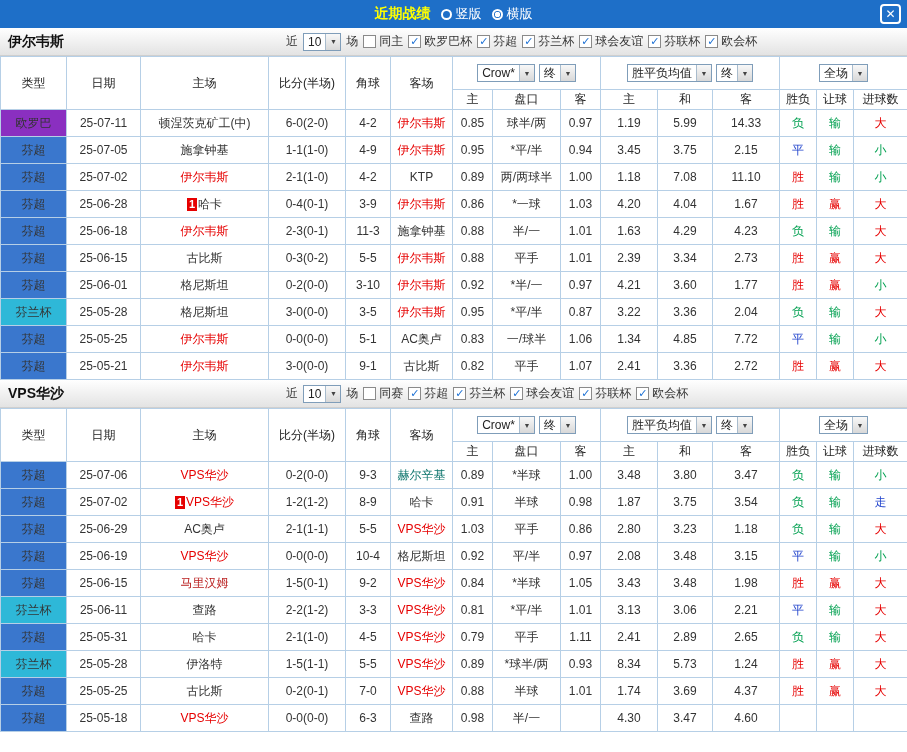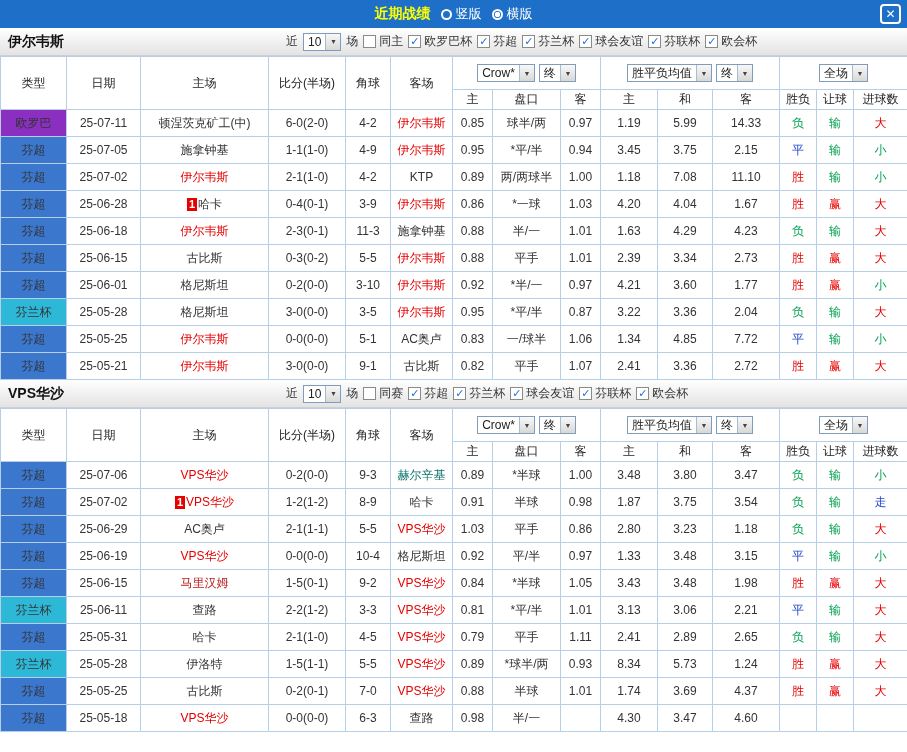--- a/index.html
+++ b/index.html
@@ -468,21 +468,21 @@
         <tr class="data-row">
           <td class="type" style="background:#3a77cd">芬超</td>
           <td class="date">25-06-19</td>
           <td class="team-cell"><span class="tname" style="color:#e60000">VPS华沙</span></td>
           <td class="score">0-0(0-0)</td>
           <td class="corner">10-4</td>
           <td class="team-cell"><span class="tname" style="color:#333333">格尼斯坦</span></td>
           <td class="odds">0.92</td>
           <td class="odds">平/半</td>
           <td class="odds">0.97</td>
-          <td class="odds">1.33</td>
+          <td class="odds">2.08</td>
           <td class="odds">3.48</td>
           <td class="odds">3.15</td>
           <td class="res" style="color:#2244cc">平</td>
           <td class="res" style="color:#00a050">输</td>
           <td class="res" style="color:#00a050">小</td>
         </tr>
         <tr class="data-row">
           <td class="type" style="background:#3a77cd">芬超</td>
           <td class="date">25-06-15</td>
           <td class="team-cell"><span class="tname" style="color:#b91c1c">马里汉姆</span></td>

